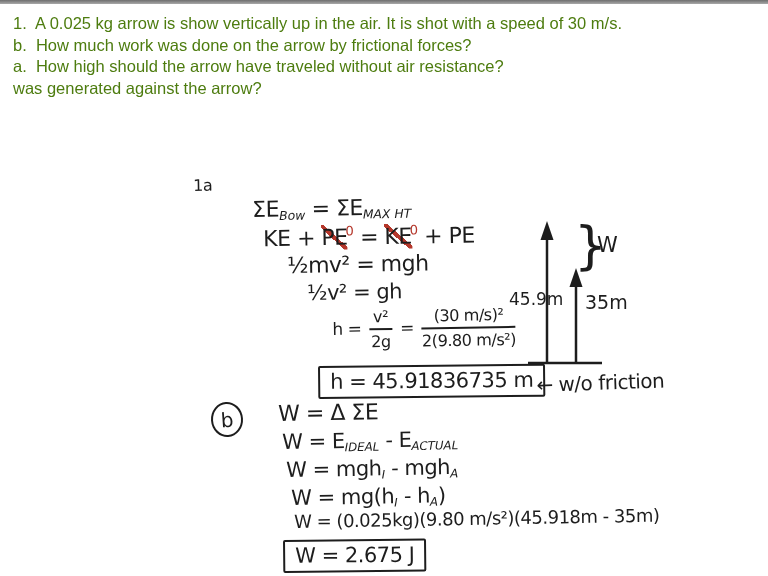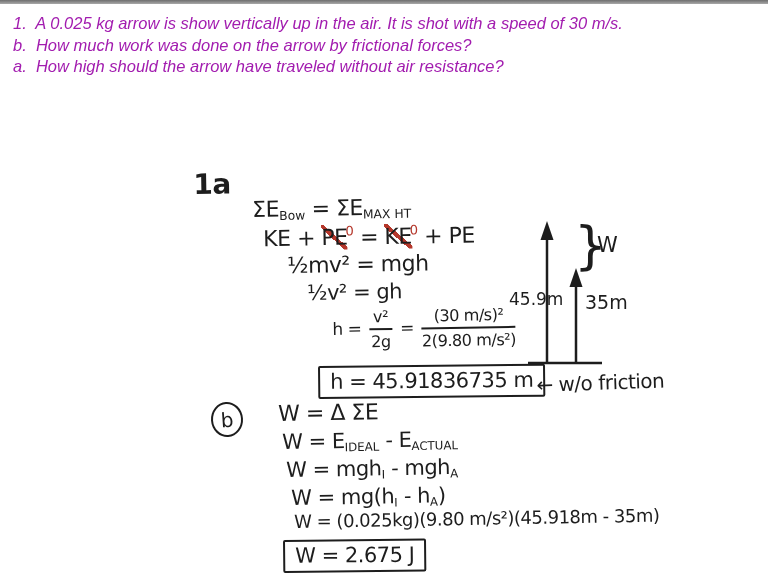--- a/index.html
+++ b/index.html
@@ -6,28 +6,28 @@
   .page {
     position:relative; width:768px; height:576px;
     background:#ffffff; overflow:hidden;
     font-family:"Liberation Sans", sans-serif;
   }
   .top-edge { position:absolute; left:0; top:0; width:768px; height:4px;
     background:linear-gradient(#6e6e6e,#a9a9a9); }
 
   
   .problem { position:absolute; left:13px; top:13px; width:740px;
-    font-size:16.5px; line-height:21.6px; color:#a21caf;font-style:italic; }
+    font-size:16.5px; line-height:21.6px; color:#4d7c0f; }
   .problem div { white-space:pre; }
 
   
   .hw { position:absolute; white-space:nowrap; color:#1d1d1d;
     font-family:"DejaVu Sans", sans-serif; letter-spacing:-0.5px;
     transform:rotate(-1deg); transform-origin:left top; }
-  .sub { font-size:0.56em; vertical-align:-0.28em; letter-spacing:0; }
+  .sub { font-size:0.56em; vertical-align:-0.28em; letter-spacing:0;font-style:italic; }
   .supred { color:#b5372b; font-size:0.6em; vertical-align:0.7em; margin-left:-2px; }
   .cancel { position:relative;
     background:linear-gradient(to top right, transparent 44%, #b5372b 44%, #b5372b 55%, transparent 55%); }
   .frac { display:inline-block; vertical-align:middle; text-align:center; font-size:0.95em; margin:0 3px; }
   .frac .fnum { display:block; border-bottom:2px solid #1d1d1d; padding:0 4px 2px; }
   .frac .fden { display:block; padding-top:2px; }
   .resultbox { display:inline-block; border:2.5px solid #1d1d1d; border-radius:2px; padding:2px 10px 3px; }
   .circle-label { position:absolute; width:28px; height:31px; border:2.5px solid #1d1d1d;
     border-radius:50%; display:flex; align-items:center; justify-content:center;
     font-family:"DejaVu Sans", sans-serif; font-size:20px; color:#1d1d1d; transform:rotate(-4deg); }
@@ -36,23 +36,24 @@
 </head>
 <body>
 
 <div class="page">
   <div class="top-edge"></div>
 
   <div class="problem">
     <div>1.  A 0.025 kg arrow is show vertically up in the air. It is shot with a speed of 30 m/s.</div>
     <div>b.  How much work was done on the arrow by frictional forces?</div>
     <div>a.  How high should the arrow have traveled without air resistance?</div>
+    <div>was generated against the arrow?</div>
   </div>
 
-  <div class="hw" style="left:193px; top:168px; font-size:28px;font-weight:bold;">1a</div>
+  <div class="hw" style="left:193px; top:176px; font-size:16px;">1a</div>
 
   <div class="hw" style="left:252px; top:197px; font-size:22px;"><span>ΣE</span><span class="sub">Bow</span><span> = ΣE</span><span class="sub">MAX HT</span></div>
 
   <div class="hw" style="left:263px; top:225px; font-size:22px;"><span>KE + </span><span class="cancel">PE</span><span class="supred">0</span><span> = </span><span class="cancel">KE</span><span class="supred">0</span><span> + PE</span></div>
 
   <div class="hw" style="left:287px; top:253px; font-size:22px;"><span>½mv² = mgh</span></div>
 
   <div class="hw" style="left:307px; top:281px; font-size:21px;"><span>½v² = gh</span></div>
 
   <div class="hw" style="left:332px; top:308px; font-size:17px;"><span>h = </span><span class="frac"><span class="fnum">v²</span><span class="fden">2g</span></span><span> = </span><span class="frac"><span class="fnum">(30 m/s)²</span><span class="fden">2(9.80 m/s²)</span></span></div>

